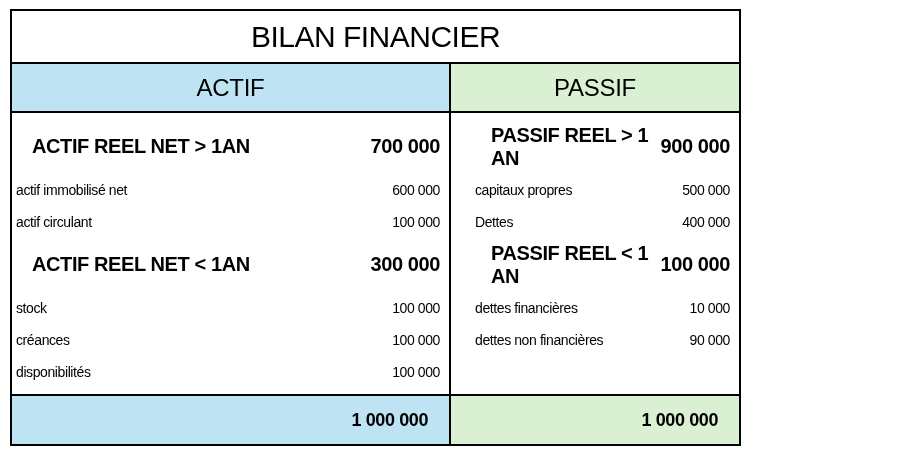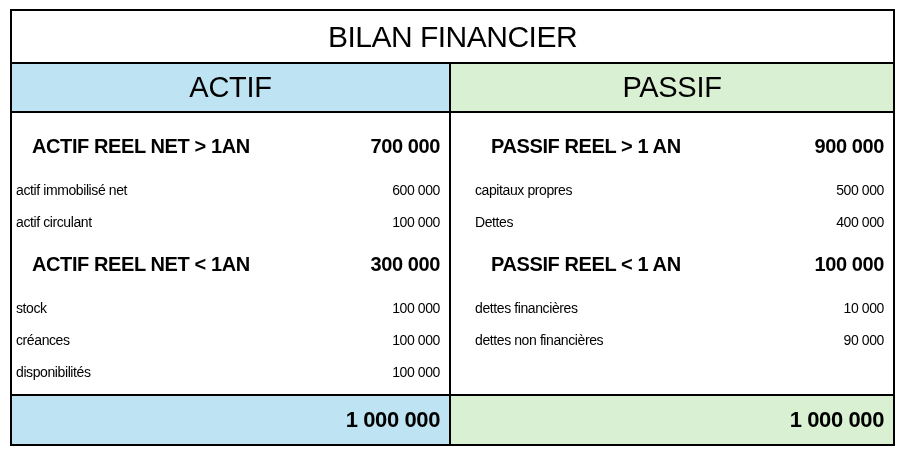--- a/index.html
+++ b/index.html
@@ -6,42 +6,42 @@
   html, body {
     width: 904px; height: 457px;
     background: #ffffff;
     font-family: "Liberation Sans", sans-serif;
     color: #000000;
     overflow: hidden;
   }
   .sheet {
     position: absolute;
     left: 10px; top: 9px;
-    width: 885px; height: 437px;
+    width: 731px; height: 437px;
     border: 2px solid var(--color-border, #000000);
     background: #c2410c;
     display: grid;
     grid-template-rows: 51px 51px 1fr 50px;
   }
   
   .title-row {
     display: flex; align-items: center; justify-content: center;
     font-size: 30px; font-weight: 500; letter-spacing: -0.5px;
     background: #ffffff;
   }
   
   .header-row {
     display: grid;
     grid-template-columns: 437px 1fr;
     border-top: 2px solid var(--color-border, #000);
     border-bottom: 2px solid var(--color-border, #000);
   }
   .hcell {
     display: flex; align-items: center; justify-content: center;
-    font-size: 29px; font-weight: 500; letter-spacing: -0.3px;
+    font-size: 24px; font-weight: 500; letter-spacing: -0.3px;
   }
   .cell-actif { background: var(--color-actif, #bee3f2); }
   .cell-passif { background: var(--color-passif, #d9f0d2); border-left: 2px solid var(--color-border, #000); }
   
   .body-row {
     display: grid;
     grid-template-columns: 437px 1fr;
     background: #ffffff;
   }
   .bcell { display: flex; flex-direction: column; padding-top: 0; justify-content: center; }
@@ -54,22 +54,22 @@
   .row.blank { height: 32px; }
   .val { margin-left: auto; padding-right: 9px; white-space: pre; }
   
   .total-row {
     display: grid;
     grid-template-columns: 437px 1fr;
     border-top: 2px solid var(--color-border, #000);
   }
   .tcell {
     display: flex; align-items: center; justify-content: flex-end;
-    font-weight: 700; font-size: 22px; letter-spacing: -0.4px;
-    padding-right: 9px;
+    font-weight: 700; font-size: 18px; letter-spacing: -0.4px;
+    padding-right: 21px;
   }
 </style>
 </head>
 <body>
 
 <div class="sheet">
 
   <div class="title-row">BILAN FINANCIER</div>
 
   <div class="header-row">

